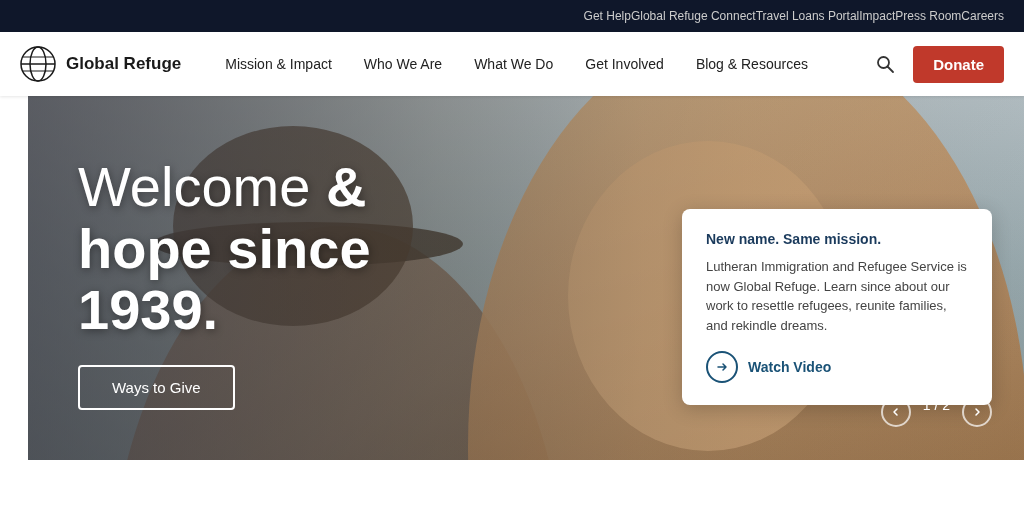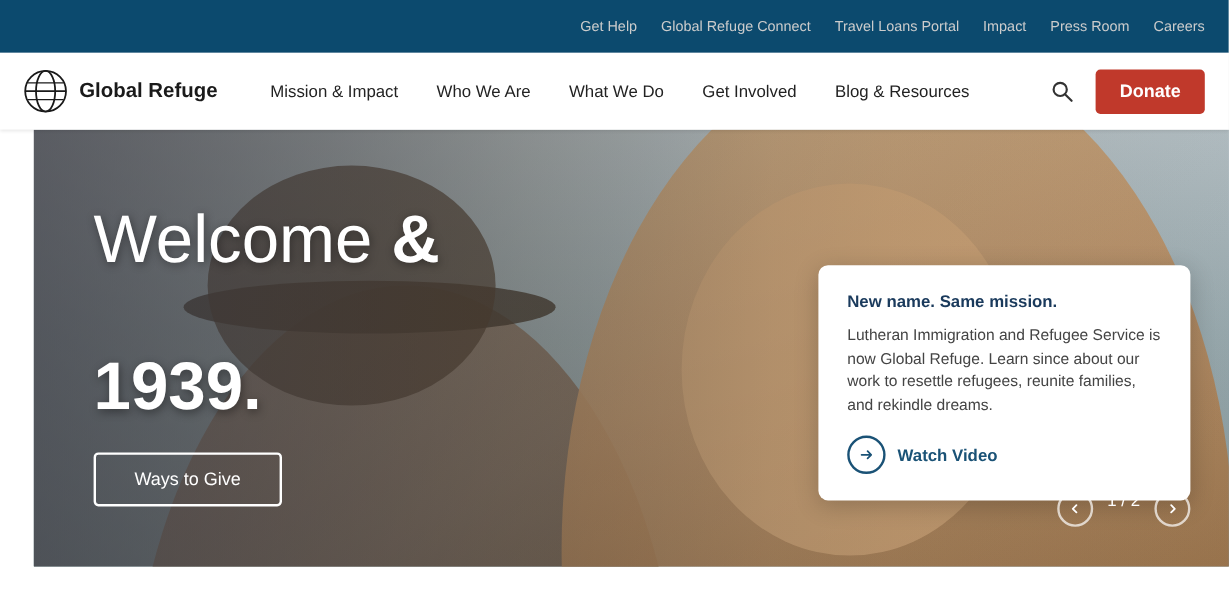--- a/index.html
+++ b/index.html
@@ -1,28 +1,27 @@
 <!DOCTYPE html>
 <html><head>
   <meta charset="utf-8">
   <style>
     * { margin: 0; padding: 0; box-sizing: border-box; }
     body { width: 1024px; height: 509px; overflow: hidden; font-family: -apple-system, BlinkMacSystemFont, 'Segoe UI', Arial, sans-serif; }
 
     
     .utility-bar {
-      background: #0c4a6e;
+      background: #0f172a;
       color: #ccc;
       font-size: 12px;
       display: flex;
       justify-content: flex-end;
       align-items: center;
-      gap: 20px;
       padding: 6px 20px;
-      height: 44px;
+      height: 32px;
     }
     .utility-bar a {
       color: #ccc;
       text-decoration: none;
       font-size: 12px;
     }
 
     
     .main-nav {
       background: #fff;
@@ -326,21 +325,21 @@
       <ellipse cx="512" cy="450" rx="600" ry="80" fill="#4a6840" opacity="0.25"></ellipse>
     </svg>
   </div>
 
   <div class="hero-bg"></div>
 
   <div class="hero-content">
     <div class="hero-text">
       <h1 class="hero-title">
         <span>Welcome </span><strong>&amp;</strong><br>
-        <strong><br>
+        <strong><span>hope since</span><br>
         <span>1939.</span></strong>
       </h1>
       <button class="ways-to-give-btn">Ways to Give</button>
     </div>
   </div>
 
   <div class="info-card">
     <div class="info-card-title">New name. Same mission.</div>
     <p class="info-card-text">Lutheran Immigration and Refugee Service is now Global Refuge. Learn since about our work to resettle refugees, reunite families, and rekindle dreams.</p>
     <button class="watch-video-btn">

